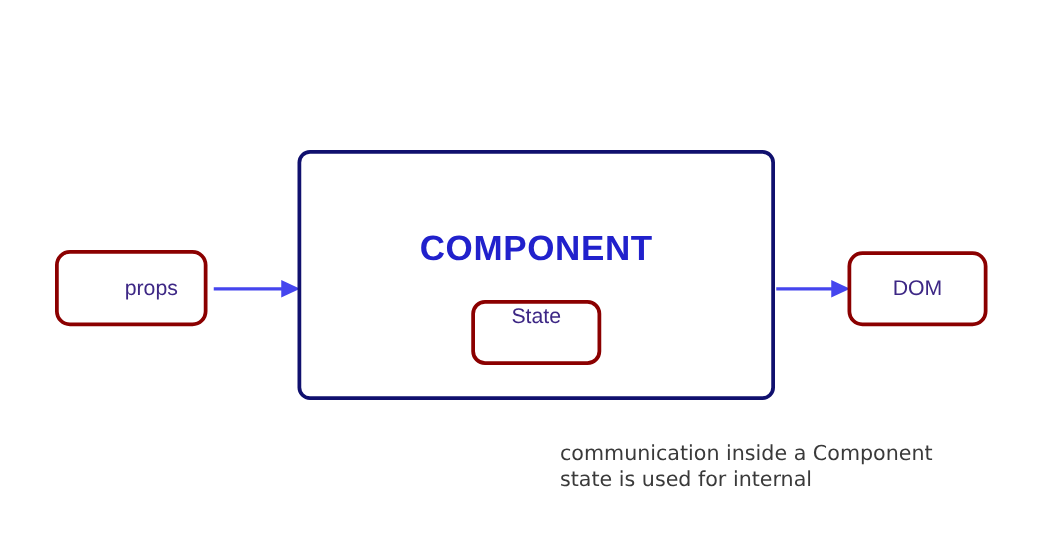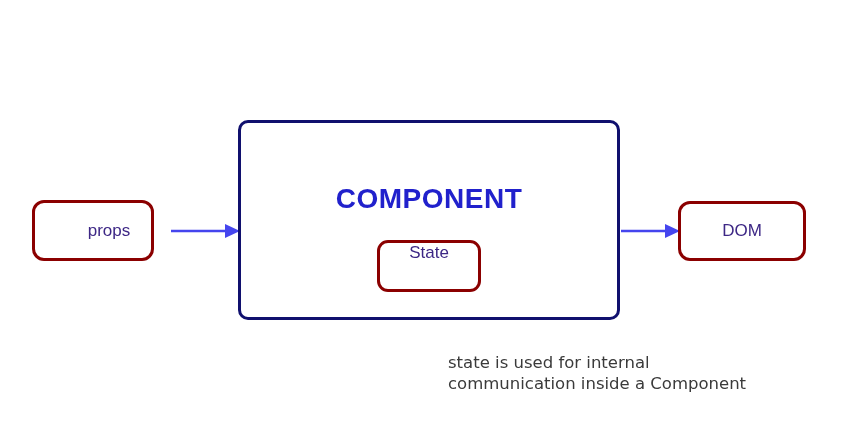--- a/index.html
+++ b/index.html
@@ -28,22 +28,22 @@
     position: absolute;
     border: 3px solid var(--box-border-red);
     border-radius: 12px;
     background: var(--background);
     display: flex;
     align-items: center;
     justify-content: center;
     color: var(--label-purple);
     font-size: 17px;
   }
-  .props-box  { left: 32px;  top: 200px; width: 122px; height: 61px; padding-left: 32px; }
-  .dom-box    { left: 678px; top: 201px; width: 128px; height: 60px; }
+  .props-box  { left: 44px;  top: 200px; width: 122px; height: 61px; padding-left: 32px; }
+  .dom-box    { left: 678px; top: 201px; width: 112px; height: 60px; }
   .component-box {
     position: absolute;
     left: 238px; top: 120px;
     width: 382px; height: 200px;
     border: 3px solid var(--component-border-navy);
     border-radius: 10px;
     background: var(--background);
   }
   .component-title {
     position: absolute;
@@ -107,17 +107,17 @@
   <svg class="arrow arrow-right" width="62" height="22" viewBox="0 0 62 22" aria-hidden="true">
     <line x1="1" y1="11" x2="47" y2="11" stroke="currentColor" stroke-width="2.6"></line>
     <polygon points="45,4 60,11 45,18" fill="currentColor"></polygon>
   </svg>
 
   <div class="node dom-box">
     <span>DOM</span>
   </div>
 
   <div class="caption">
+    <div>communication inside a Component</div>
     <div>state is used for internal</div>
-    <div>communication inside a Component</div>
   </div>
 
 </div>
 
 </body></html>

